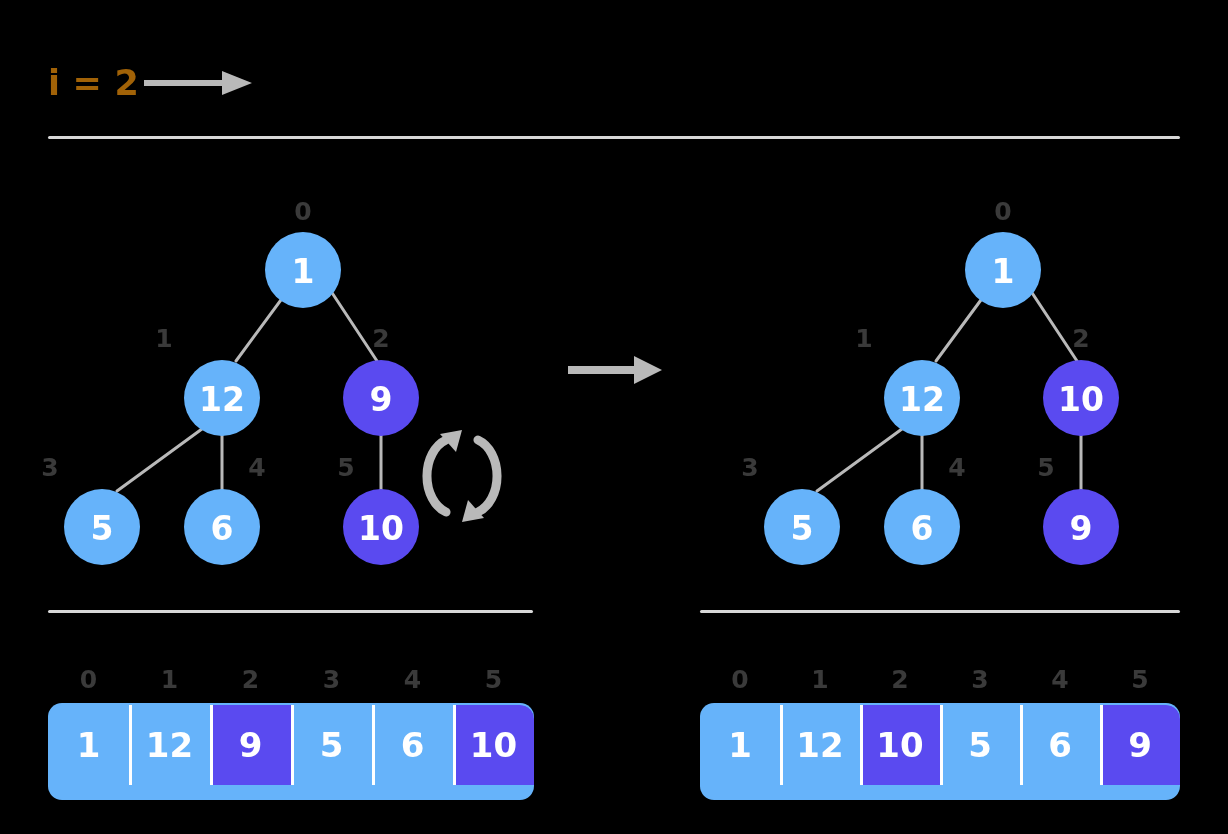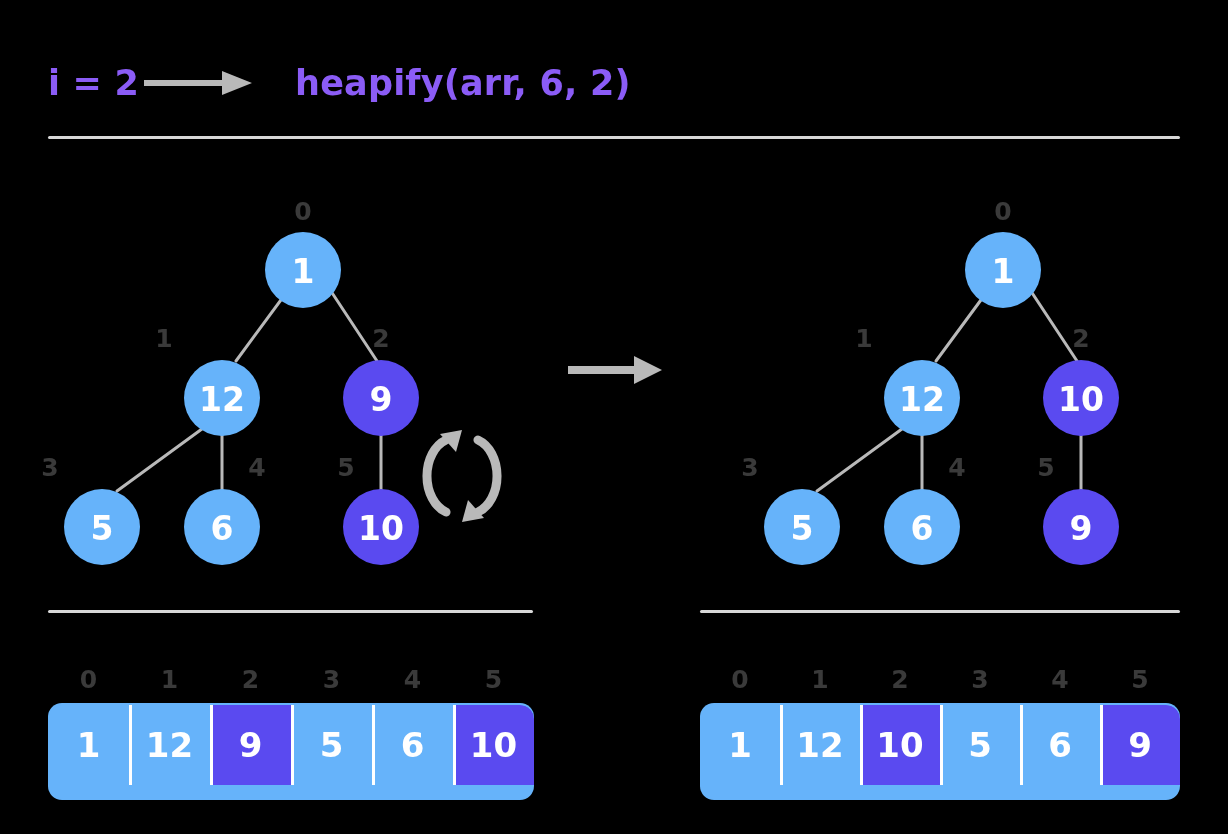--- a/index.html
+++ b/index.html
@@ -21,21 +21,21 @@
   .header {
     position: absolute;
     left: 48px;
     top: 52px;
     height: 62px;
     display: flex;
     align-items: center;
     gap: 0px;
   }
   .hdr-text {
-    color: #8b5cf6;
+    color: #a16207;
     font-size: 35px;
     font-weight: 700;
     letter-spacing: 0.2px;
     line-height: 1;
     white-space: nowrap;
   }
   .hdr-arrow {
     width: 120px;
     height: 34px;
     display: flex;
@@ -166,21 +166,20 @@
 <div id="stage">
 
   <div class="header">
     <span class="hdr-text">i = 2</span>
     <span class="hdr-arrow">
       <svg width="110" height="30" viewBox="0 0 110 30" aria-hidden="true">
         <path d="M0 12 H78 V3 L108 15 L78 27 V18 H0 Z" fill="#b9b9b9"></path>
       </svg>
     </span>
     <span class="hdr-gap"></span>
-    <span class="hdr-text">heapify(arr, 6, 2)</span>
   </div>
 
   <div class="rule" id="rule-top"></div>
 
   <div id="mid-arrow">
     <svg width="96" height="34" viewBox="0 0 96 34" aria-hidden="true">
       <path d="M0 13 H66 V3 L94 17 L66 31 V21 H0 Z" fill="#b9b9b9"></path>
     </svg>
   </div>
 

